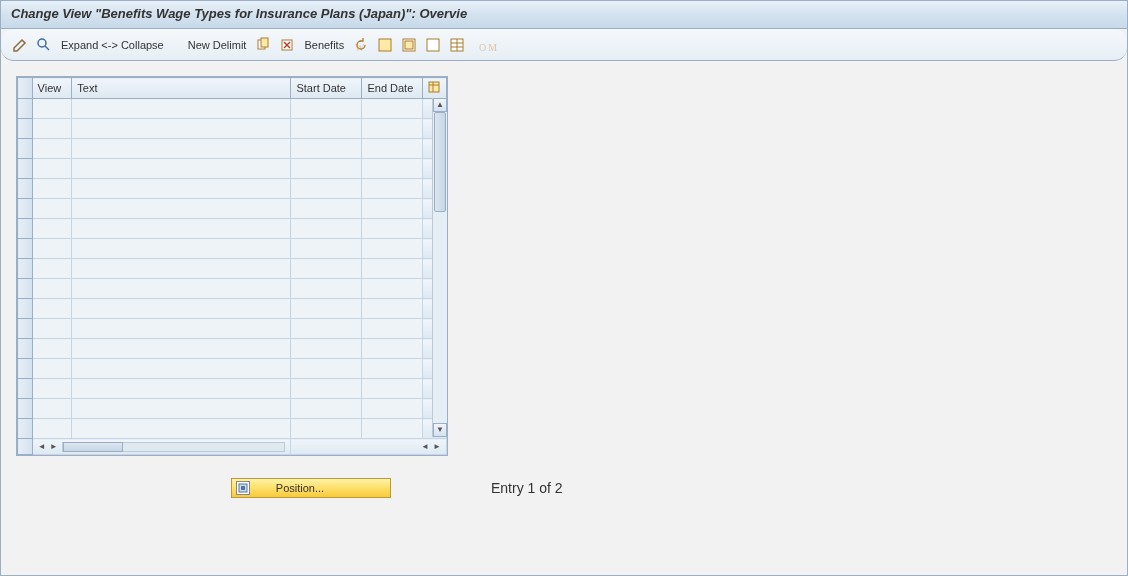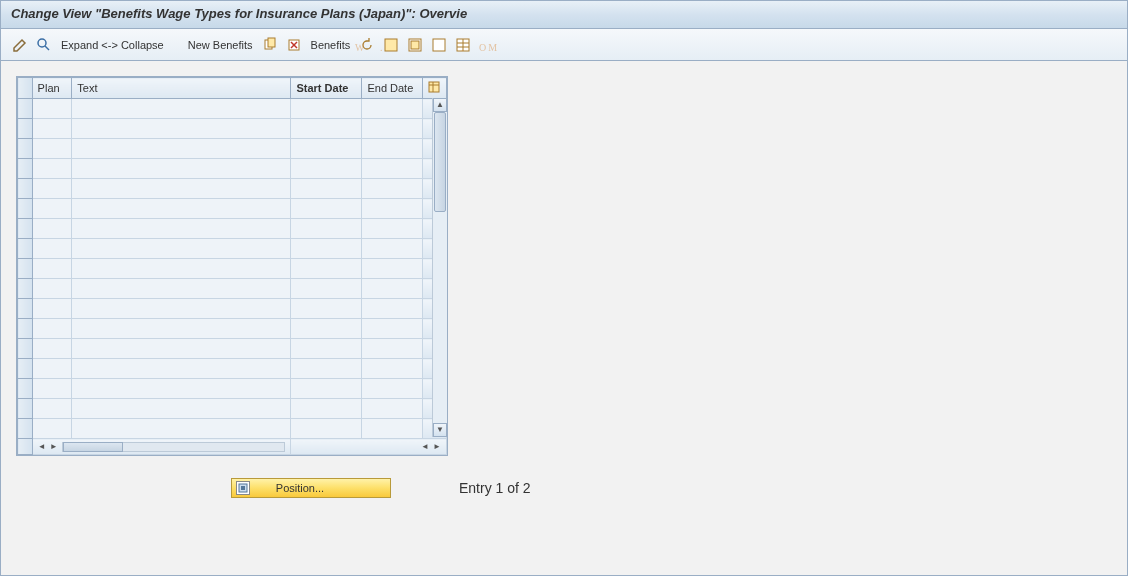--- a/index.html
+++ b/index.html
@@ -23,20 +23,21 @@
       color: #333;
     }
     .toolbar {
       background: linear-gradient(to bottom, #f5f8fb 0%, #e6eef5 100%);
       height: 32px;
       padding: 4px 10px;
       border-bottom: 1px solid #9aaec5;
       display: flex;
       align-items: center;
       gap: 6px;
+      border-radius: 13px;
     }
     .toolbar-icon {
       width: 18px;
       height: 18px;
       display: inline-flex;
       align-items: center;
       justify-content: center;
       cursor: pointer;
       font-size: 13px;
     }
@@ -79,21 +80,21 @@
       font-size: 11px;
       color: #333;
     }
     .grid .row-selector {
       width: 14px;
       background: linear-gradient(to right, #e6eef5 0%, #d4e2ef 100%);
       border: 1px solid #9aaec5;
     }
     .grid .col-plan { width: 38px; }
     .grid .col-text { width: 210px; }
-    .grid .col-start { width: 68px; font-weight: bold; }
+    .grid .col-start { width: 68px; }
     .grid .col-end { width: 58px; margin-left: 44px; }
     .grid .col-config { width: 18px; text-align: center; background: linear-gradient(to bottom, #f0f5fa 0%, #dde8f2 100%);}
     .vscroll {
       position: absolute;
       right: 0;
       top: 21px;
       bottom: 18px;
       width: 15px;
       background: #e6eef5;
       border-left: 1px solid #bccad8;
@@ -155,21 +156,21 @@
       bottom: -1px;
       width: 60px;
       background: linear-gradient(to bottom, #dce6f0, #c7d5e3);
       border: 1px solid #9aaec5;
     }
     .footer-row {
       margin-top: 20px;
       display: flex;
       align-items: center;
       padding-left: 215px;
-      gap: 68px;
+      gap: 100px;
     }
     .position-btn {
       background: linear-gradient(to bottom, #fff2a8 0%, #fde06a 50%, #f9c93b 100%);
       border: 1px solid #b89a3a;
       padding: 2px 30px 2px 8px;
       display: flex;
       align-items: center;
       gap: 20px;
       cursor: pointer;
       font-size: 11px;
@@ -221,21 +222,21 @@
       </svg>
   </span>
   <span class="toolbar-icon">
     <svg class="icon-svg" viewBox="0 0 16 16">
         <circle cx="6" cy="6" r="4" fill="none" stroke="#3b6ea5" stroke-width="1.5"></circle>
         <line x1="9" y1="9" x2="13" y2="13" stroke="#3b6ea5" stroke-width="1.5"></line>
       </svg>
   </span>
   <span class="toolbar-text">Expand &lt;-&gt; Collapse</span>
   <span style="width:8px"></span>
-  <span class="toolbar-text">New Benefits</span>
+  <span class="toolbar-text">New Delimit</span>
   <span class="toolbar-icon">
     <svg class="icon-svg" viewBox="0 0 16 16">
         <rect x="3" y="3" width="7" height="9" fill="#fff" stroke="#a97c2f"></rect>
         <rect x="6" y="1" width="7" height="9" fill="#ffe9a8" stroke="#a97c2f"></rect>
       </svg>
   </span>
   <span class="toolbar-icon">
     <svg class="icon-svg" viewBox="0 0 16 16">
         <rect x="3" y="3" width="10" height="10" fill="#fff" stroke="#a97c2f"></rect>
         <line x1="5" y1="5" x2="11" y2="11" stroke="#c0392b" stroke-width="1.5"></line>
@@ -275,21 +276,21 @@
 </div>
 
 <div class="watermark">W&nbsp;&nbsp;&nbsp;.&nbsp;&nbsp;&nbsp;&nbsp;&nbsp;&nbsp;&nbsp;&nbsp;&nbsp;&nbsp;&nbsp;&nbsp;&nbsp;&nbsp;&nbsp;&nbsp;&nbsp;.&nbsp;&nbsp;&nbsp;OM</div>
 
 <div class="content-area">
   <div class="table-container">
     <table class="grid">
       <thead>
         <tr>
           <th class="row-selector"></th>
-          <th class="col-plan">Plan</th>
+          <th class="col-plan">View</th>
           <th class="col-text">Text</th>
           <th class="col-start">Start Date</th>
           <th class="col-end">End Date</th>
           <th class="col-config">
             <svg width="12" height="12" viewBox="0 0 12 12">
                 <rect x="1" y="1" width="10" height="10" fill="#ffe9a8" stroke="#a97c2f"></rect>
                 <line x1="1" y1="4" x2="11" y2="4" stroke="#a97c2f"></line>
                 <line x1="5" y1="1" x2="5" y2="11" stroke="#a97c2f"></line>
               </svg>
           </th>

